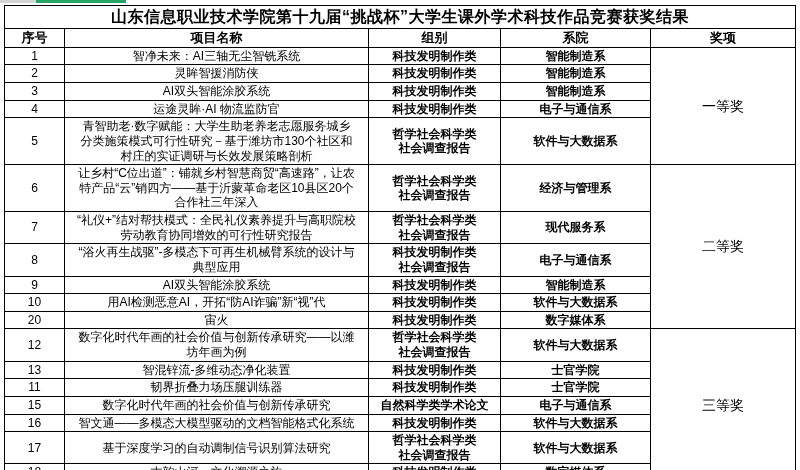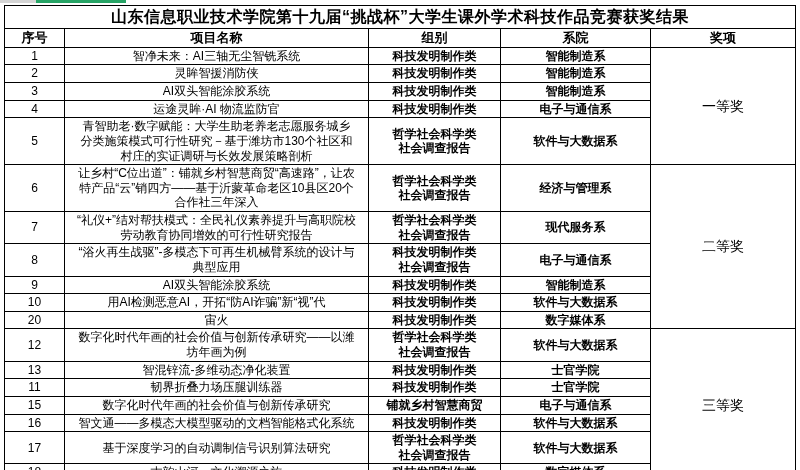--- a/index.html
+++ b/index.html
@@ -141,21 +141,21 @@
       </tr>
       <tr>
         <td class="seq-cell">11</td>
         <td class="proj-cell">韧界折叠力场压腿训练器</td>
         <td class="group-cell">科技发明制作类</td>
         <td class="dept-cell">士官学院</td>
       </tr>
       <tr>
         <td class="seq-cell">15</td>
         <td class="proj-cell">数字化时代年画的社会价值与创新传承研究</td>
-        <td class="group-cell">铺就乡村智慧商贸</td>
+        <td class="group-cell">自然科学类学术论文</td>
         <td class="dept-cell">电子与通信系</td>
       </tr>
       <tr>
         <td class="seq-cell">16</td>
         <td class="proj-cell">智文通——多模态大模型驱动的文档智能格式化系统</td>
         <td class="group-cell">科技发明制作类</td>
         <td class="dept-cell">软件与大数据系</td>
       </tr>
       <tr>
         <td class="seq-cell">17</td>

